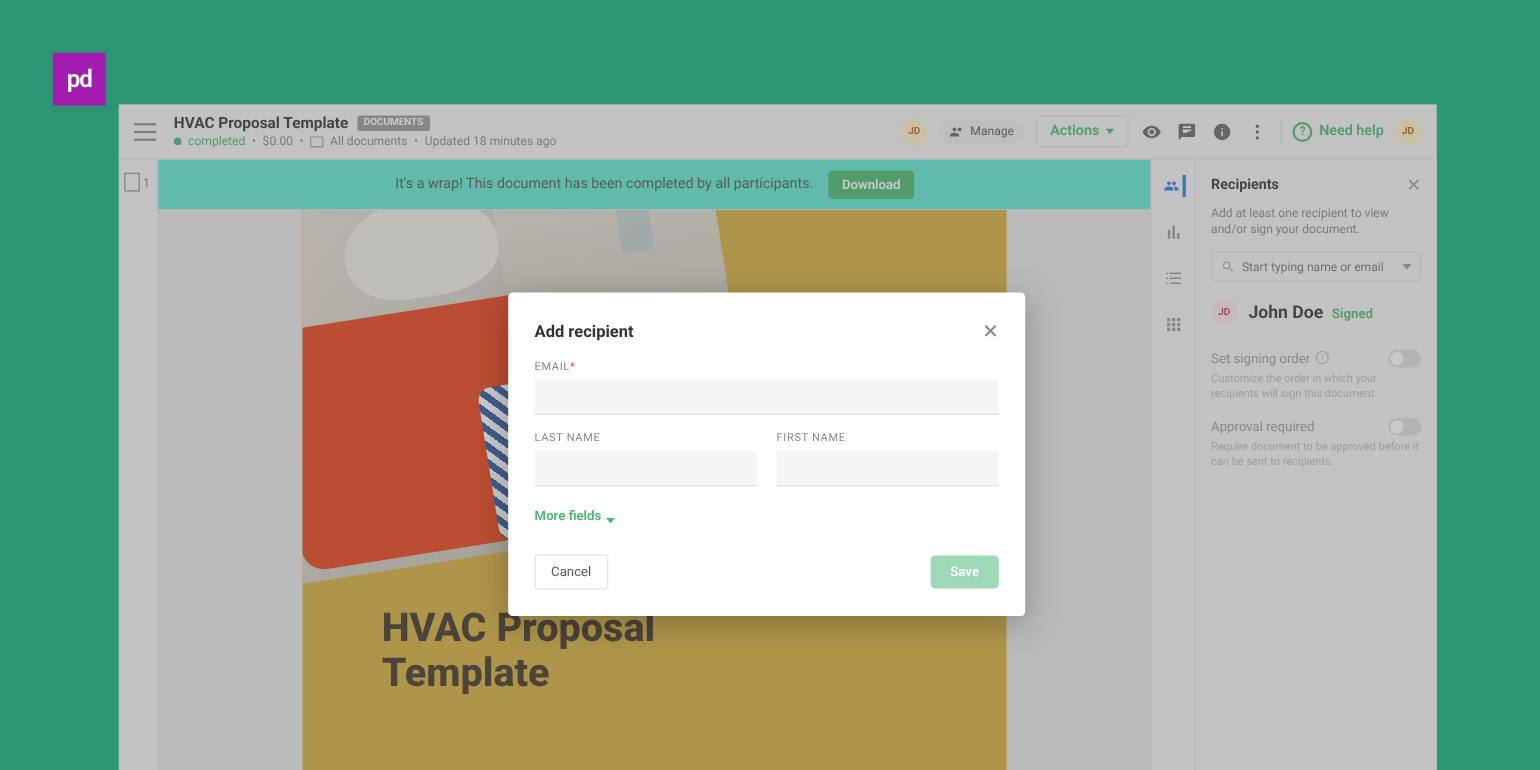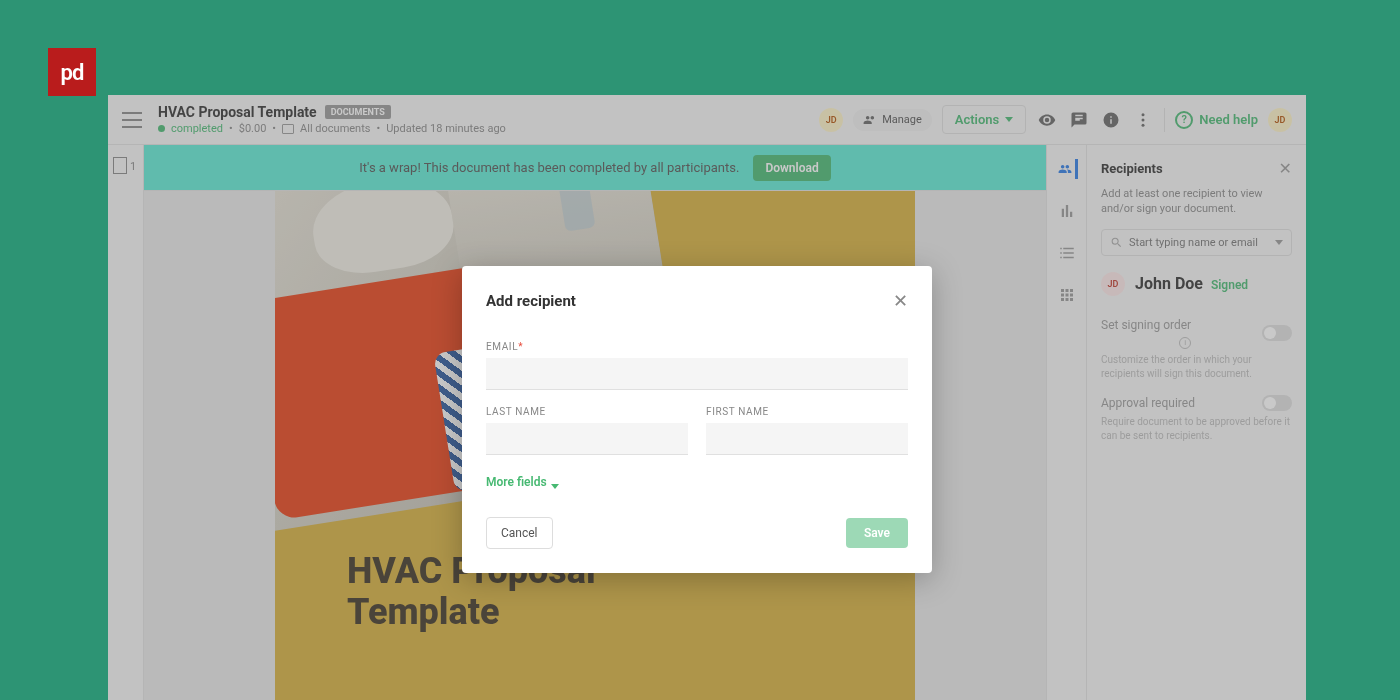--- a/index.html
+++ b/index.html
@@ -1,17 +1,17 @@
 <!DOCTYPE html>
 <html><head>
 <meta charset="utf-8">
 <style>
 * { box-sizing: border-box; margin: 0; padding: 0; font-family: -apple-system, BlinkMacSystemFont, "Segoe UI", Roboto, sans-serif; }
 body { background: #2d9474; width: 1400px; height: 700px; overflow: hidden; position: relative; }
-.logo { position: absolute; top: 48px; left: 48px; width: 48px; height: 48px; background: #b91c1c; color: #fff; display: flex; align-items: center; justify-content: center; font-size: 22px; font-weight: 600; letter-spacing: -1px; }
+.logo { position: absolute; top: 48px; left: 48px; width: 48px; height: 48px; background: #a21caf; color: #fff; display: flex; align-items: center; justify-content: center; font-size: 22px; font-weight: 600; letter-spacing: -1px; }
 .app { position: absolute; top: 95px; left: 108px; width: 1198px; height: 605px; background: #f5f5f5; display: flex; flex-direction: column; }
 .topbar { height: 50px; display: flex; align-items: center; padding: 0 14px; border-bottom: 1px solid #e0e0e0; }
 .menu-icon { width: 20px; height: 16px; display: flex; flex-direction: column; justify-content: space-between; margin-right: 16px; cursor: pointer; }
 .menu-icon span { height: 2px; background: #888; }
 .title-area { flex: 1; }
 .title-row { display: flex; align-items: center; gap: 8px; }
 .doc-title { font-size: 14px; font-weight: 700; color: #333; }
 .badge { background: #999; color: #fff; font-size: 9px; font-weight: 700; padding: 2px 6px; border-radius: 2px; }
 .meta-row { display: flex; align-items: center; gap: 6px; font-size: 11px; color: #888; margin-top: 2px; }
 .status-dot { width: 7px; height: 7px; border-radius: 50%; background: #47b972; }
@@ -60,28 +60,28 @@
 .search-row { display: flex; align-items: center; border: 1px solid #ddd; border-radius: 4px; padding: 6px 8px; margin-bottom: 16px; gap: 6px; }
 .search-row svg { width: 13px; height: 13px; fill: #aaa; }
 .search-row input { border: none; outline: none; background: transparent; font-size: 11px; flex: 1; color: #555; }
 .search-row .tri { width: 0; height: 0; border-left: 4px solid transparent; border-right: 4px solid transparent; border-top: 5px solid #999; }
 .recipient { display: flex; align-items: center; gap: 10px; margin-bottom: 22px; }
 .recipient .avatar-sm { background: #fce7e7; color: #c0392b; }
 .recipient-name { font-size: 16px; font-weight: 700; color: #333; }
 .recipient-status { font-size: 12px; font-weight: 600; color: #47b972; margin-left: 4px; }
 .setting { margin-bottom: 14px; }
 .setting-row { display: flex; align-items: center; justify-content: space-between; margin-bottom: 4px; }
-.setting-label { font-size: 12px; color: #999; display: flex; align-items: flex-end; gap: 5px; flex-direction: column; }
+.setting-label { font-size: 12px; color: #999; display: flex; align-items: flex-start; gap: 5px; }
 .info-circle { width: 12px; height: 12px; border: 1px solid #bbb; border-radius: 50%; display: flex; align-items: center; justify-content: center; font-size: 8px; color: #bbb; }
 .toggle { width: 30px; height: 16px; background: #ddd; border-radius: 8px; position: relative; cursor: pointer; }
 .toggle::after { content: ""; position: absolute; top: 2px; left: 2px; width: 12px; height: 12px; background: #fff; border-radius: 50%; }
 .setting-sub { font-size: 10px; color: #bbb; line-height: 1.4; }
 .overlay { position: absolute; inset: 0; background: rgba(100,100,100,0.35); z-index: 50; pointer-events: none; }
 .modal { position: absolute; top: 266px; left: 462px; width: 470px; background: #fff; border-radius: 4px; box-shadow: 0 6px 30px rgba(0,0,0,0.25); padding: 24px; z-index: 100; }
-.modal-header { display: flex; align-items: center; justify-content: space-between; margin-bottom: 30px; }
+.modal-header { display: flex; align-items: center; justify-content: space-between; margin-bottom: 16px; }
 .modal-title { font-size: 15px; font-weight: 700; color: #333; }
 .modal-close { color: #888; font-size: 18px; cursor: pointer; }
 .field { margin-bottom: 16px; }
 .field-label { font-size: 10px; letter-spacing: 0.6px; color: #888; margin-bottom: 6px; display: block; }
 .field-label .req { color: #e74c3c; }
 .field-input { width: 100%; height: 32px; background: #f5f5f5; border: none; border-bottom: 1px solid #e0e0e0; padding: 0 8px; font-size: 12px; outline: none; }
 .field-row { display: flex; gap: 18px; }
 .field-row .field { flex: 1; }
 .more-fields { display: flex; align-items: flex-end; gap: 4px; color: #47b972; font-size: 12px; font-weight: 600; cursor: pointer; margin-top: 4px; margin-bottom: 28px; }
 .more-fields .chev { width: 0; height: 0; border-left: 4px solid transparent; border-right: 4px solid transparent; border-top: 5px solid #47b972; }

